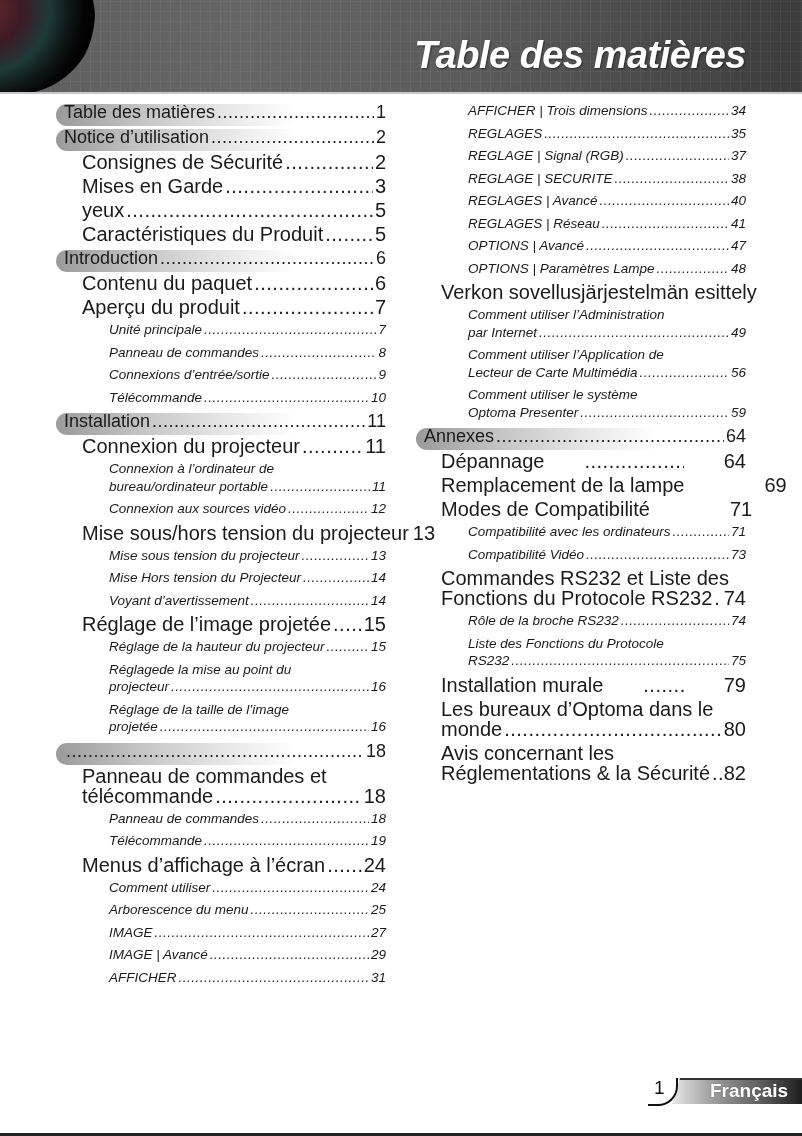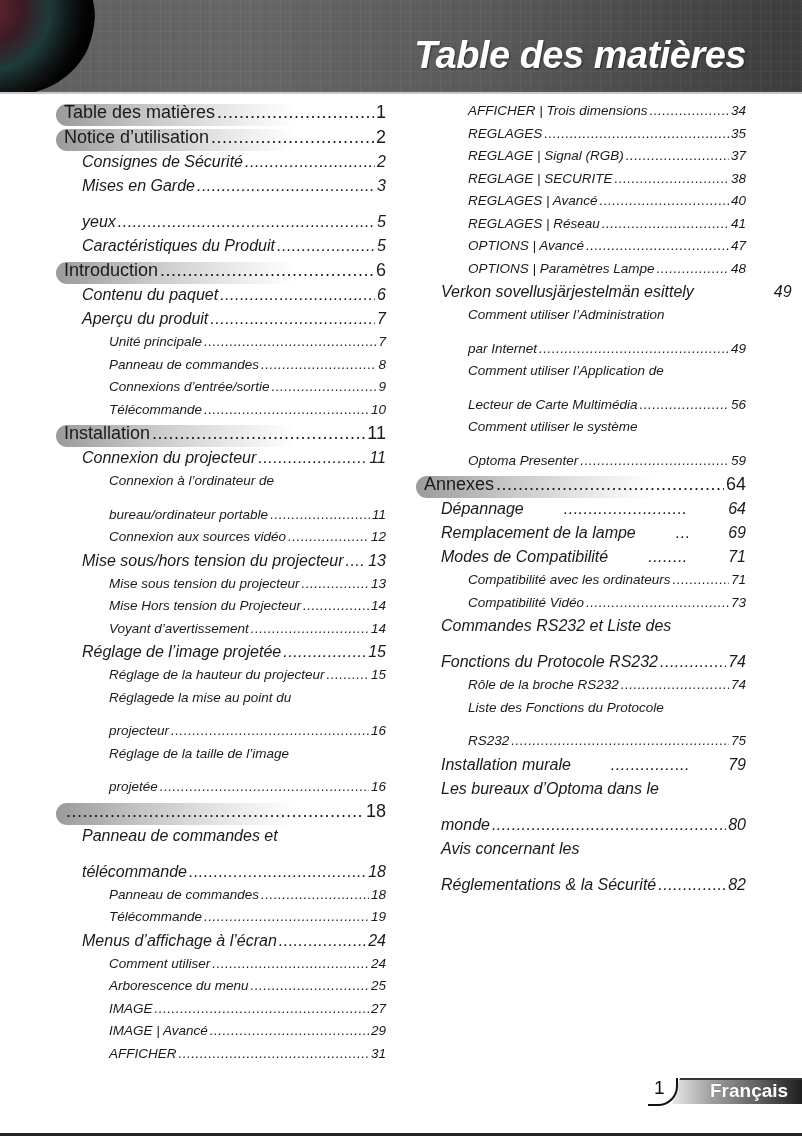--- a/index.html
+++ b/index.html
@@ -39,26 +39,26 @@
 
   .l1 { font-size: 18px; height: 24px; padding-left: 8px; margin-bottom: 1px; }
   .l1::before {
     content: ""; position: absolute; left: 0; top: 2px; width: 240px; height: 22px;
     border-radius: 11px 0 0 11px;
     background: linear-gradient(90deg, #9a9a9a 0%, #c4c4c4 35%, #e6e6e6 70%, rgba(255,255,255,0) 100%);
     z-index: 0;
   }
   .l1 > * { position: relative; z-index: 1; }
 
-  .l2 { font-size: 16px; font-style: italic; padding-left: 26px; line-height: 20px; margin-bottom: 4px; align-items: center; }
+  .l2 { font-size: 20px; padding-left: 26px; line-height: 20px; margin-bottom: 4px; align-items: center; }
   .l3 { font-size: 13.5px; font-style: italic; padding-left: 53px; line-height: 17.5px; margin-bottom: 5px; }
 
   .wrap { display: block; white-space: normal; }
   .wrap .line1 { display: block; }
-  .wrap .row { display: flex; align-items: baseline; white-space: nowrap; margin-top: 16px; }
+  .wrap .row { display: flex; align-items: baseline; white-space: nowrap; }
 
   .col-right .l2 { padding-left: 25px; gap: 38px; }
   .col-right .l3 { padding-left: 52px; }
   .footer-num { position: absolute; left: 654px; top: 1077px; font-size: 19px; color: #111; z-index: 2; }
   .footer-tab {
     position: absolute; left: 672px; top: 1078px; width: 130px; height: 26px;
     background: linear-gradient(90deg, #e8e8e8 0%, #a0a0a0 30%, #5a5a5a 70%, #1e1e1e 100%);
     border-top: 2px solid #333;
     clip-path: polygon(8px 0, 100% 0, 100% 100%, 0 100%);
   }

